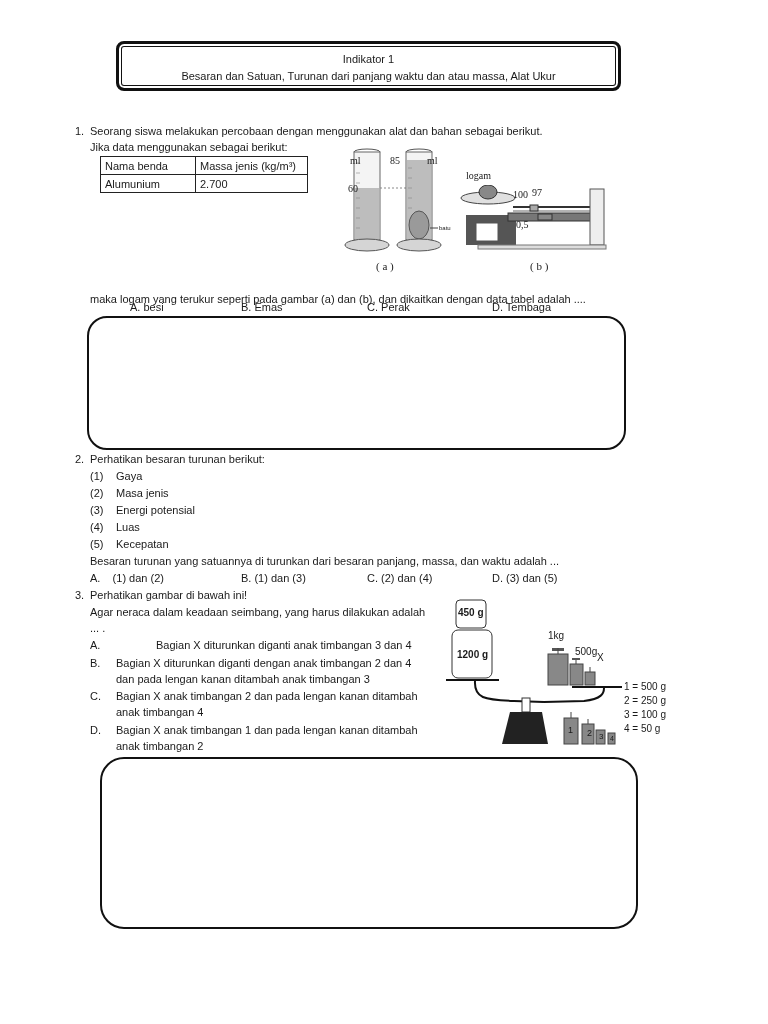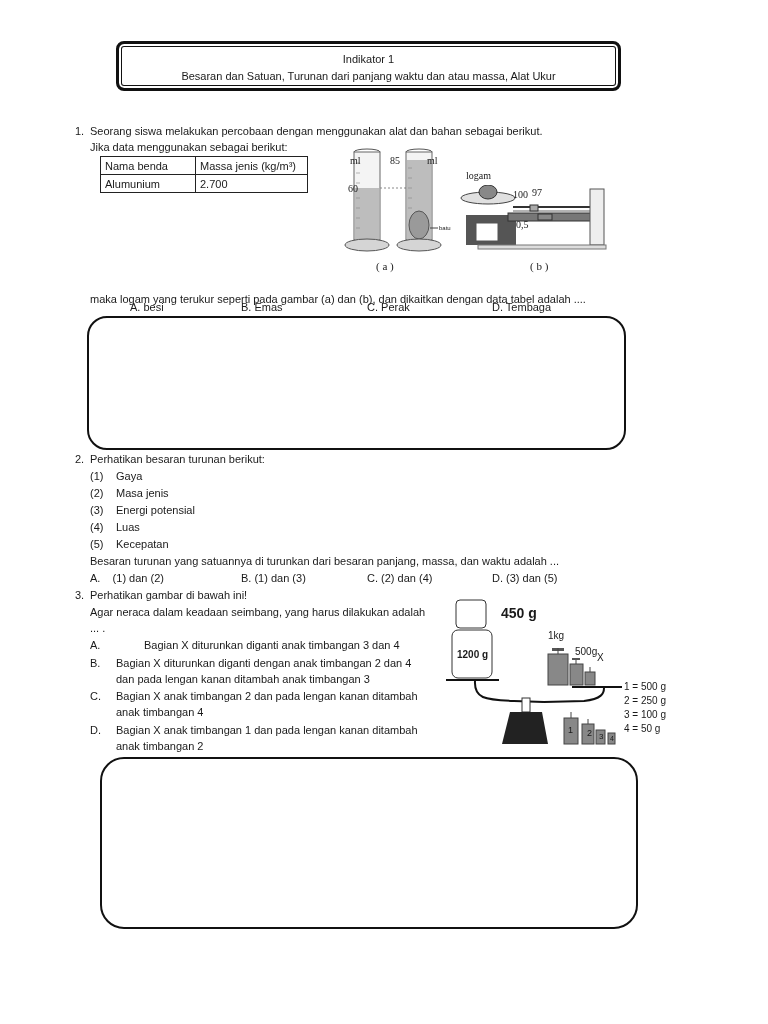--- a/index.html
+++ b/index.html
@@ -138,21 +138,21 @@
   <span class="line" style="left:492px;top:571px;">D. (3) dan (5)</span>
 </div>
 
 <div>
   <span class="line" style="left:75px;top:588px;">3.</span>
   <span class="line" style="left:90px;top:588px;">Perhatikan gambar di bawah ini!</span>
   <span class="line" style="left:90px;top:605px;">Agar neraca dalam keadaan seimbang, yang harus dilakukan adalah</span>
   <span class="line" style="left:90px;top:621px;">... .</span>
 
   <span class="line" style="left:90px;top:638px;">A.</span>
-  <span class="line" style="left:116px;top:638px;padding-left:28px;">Bagian X diturunkan diganti anak timbangan 3 dan 4</span>
+  <span class="line" style="left:128px;top:638px;padding-left:28px;">Bagian X diturunkan diganti anak timbangan 3 dan 4</span>
 
   <span class="line" style="left:90px;top:656px;">B.</span>
   <span class="line" style="left:116px;top:656px;">Bagian X diturunkan diganti dengan anak timbangan 2 dan 4</span>
   <span class="line" style="left:116px;top:672px;">dan pada lengan kanan ditambah anak timbangan 3</span>
 
   <span class="line" style="left:90px;top:689px;">C.</span>
   <span class="line" style="left:116px;top:689px;">Bagian X anak timbangan 2 dan pada lengan kanan ditambah</span>
   <span class="line" style="left:116px;top:705px;">anak timbangan 4</span>
 
   <span class="line" style="left:90px;top:723px;">D.</span>
@@ -180,21 +180,21 @@
     <rect x="141" y="74" width="10" height="13" fill="#888" stroke="#444"></rect>
     <line x1="146" y1="69" x2="146" y2="74" stroke="#444"></line>
 
     <rect x="120" y="120" width="14" height="26" fill="#888" stroke="#444"></rect>
     <line x1="127" y1="114" x2="127" y2="120" stroke="#444"></line>
     <rect x="138" y="126" width="12" height="20" fill="#888" stroke="#444"></rect>
     <line x1="144" y1="121" x2="144" y2="126" stroke="#444"></line>
     <rect x="152" y="132" width="9" height="14" fill="#888" stroke="#444"></rect>
     <rect x="164" y="135" width="7" height="11" fill="#888" stroke="#444"></rect>
   </svg>
-  <span class="line" style="left:458px;top:606px;font-size:14px;font-weight:bold;padding-left:43px;">450 g</span>
+  <span class="line" style="left:458px;top:606px;font-size:10px;font-weight:bold;">450 g</span>
   <span class="line" style="left:457px;top:648px;font-size:10px;font-weight:bold;">1200 g</span>
   <span class="line" style="left:548px;top:629px;font-size:10px;">1kg</span>
   <span class="line" style="left:575px;top:645px;font-size:10px;">500g</span>
   <span class="line" style="left:597px;top:651px;font-size:10px;">X</span>
   <span class="line" style="left:568px;top:723px;font-size:9px;">1</span>
   <span class="line" style="left:587px;top:726px;font-size:9px;">2</span>
   <span class="line" style="left:599px;top:730px;font-size:8px;">3</span>
   <span class="line" style="left:610px;top:732px;font-size:7px;">4</span>
   <span class="line" style="left:624px;top:680px;font-size:10px;">1 = 500 g</span>
   <span class="line" style="left:624px;top:694px;font-size:10px;">2 = 250 g</span>

